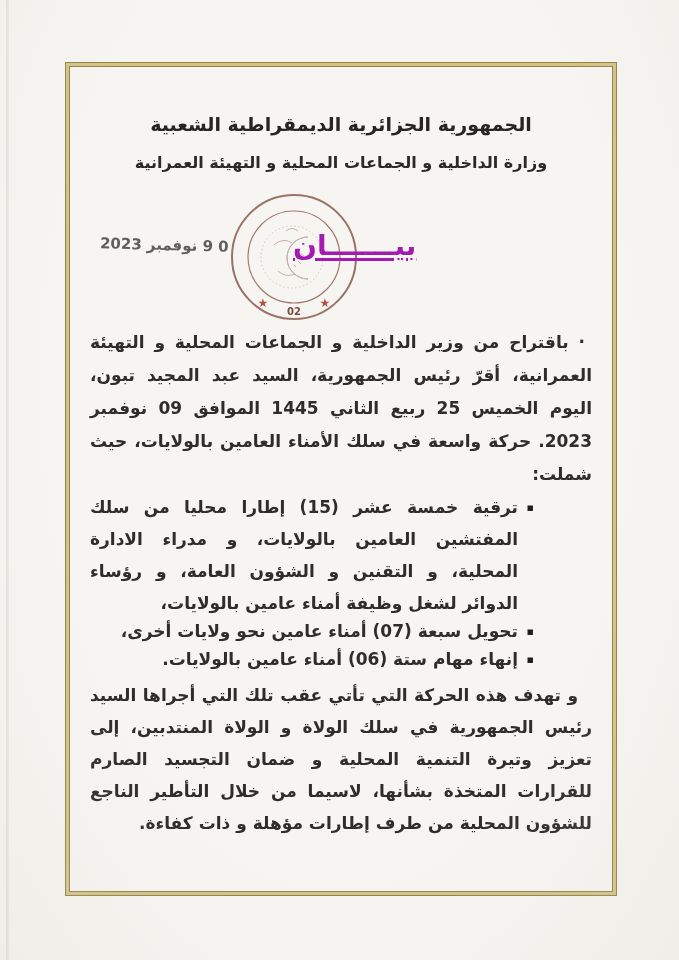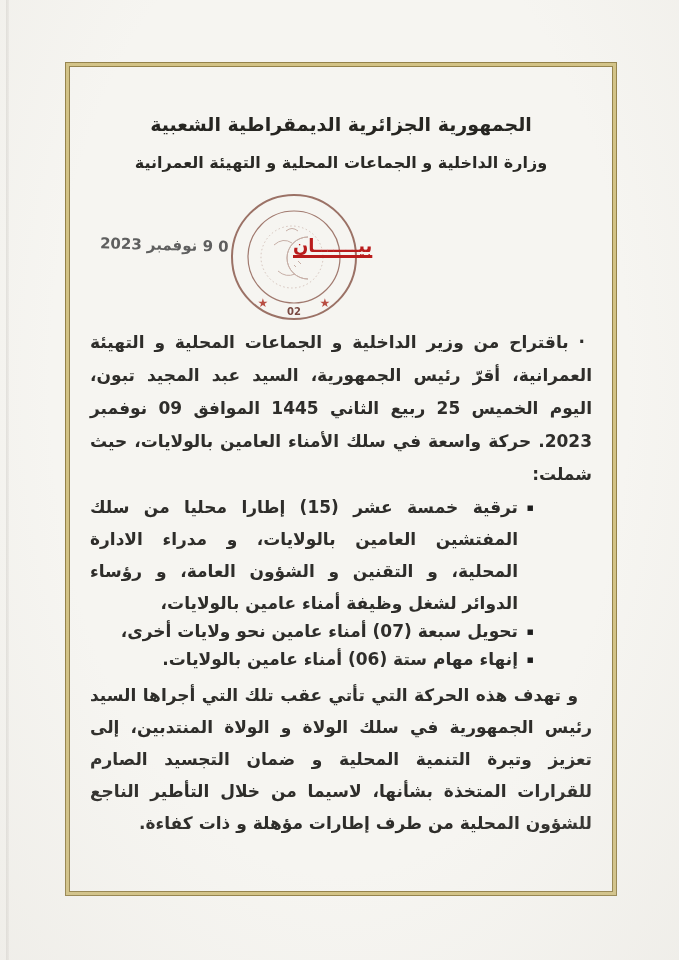--- a/index.html
+++ b/index.html
@@ -22,21 +22,21 @@
   .frame-in{width:100%;height:100%;box-sizing:border-box;border:1px solid #94824a;position:relative;}
   .content{position:relative;height:100%;box-sizing:border-box;padding:0 20px;
     direction:rtl;text-align:right;}
   .h-republic{margin:46px 0 0;text-align:center;font-size:19px;font-weight:bold;
     color:#262521;letter-spacing:.2px;}
   .h-ministry{margin:18px 0 0;text-align:center;font-size:16px;font-weight:bold;color:#2a2925;}
   
   .seal-area{position:relative;height:140px;margin-top:8px;}
   .seal{position:absolute;left:138px;top:11px;width:132px;height:132px;}
   .bayan{position:absolute;left:203px;top:51px;z-index:2;
-    font-size:18px;font-weight:bold;color:#b91c1c;line-height:30px;
+    font-size:28px;font-weight:bold;color:#a21caf;line-height:30px;
     text-decoration:underline;text-decoration-thickness:2.5px;text-underline-offset:3px;}
   .date-stamp{position:absolute;left:10px;top:56px;direction:rtl;
     font-size:15px;font-weight:bold;color:#4b4b4b;letter-spacing:1.5px;
     transform:rotate(1.5deg);opacity:.88;white-space:nowrap;}
   
   .para{font-size:17px;line-height:33px;font-weight:bold;color:#2e2d2a;
     text-align:justify;margin:6px 0 0;}
   .para.intro{text-indent:7px;}
   .para.closing{margin-top:4px;text-indent:14px;line-height:32px;}
   ul.actions{margin:0 58px 0 0;padding:0;list-style:none;}

